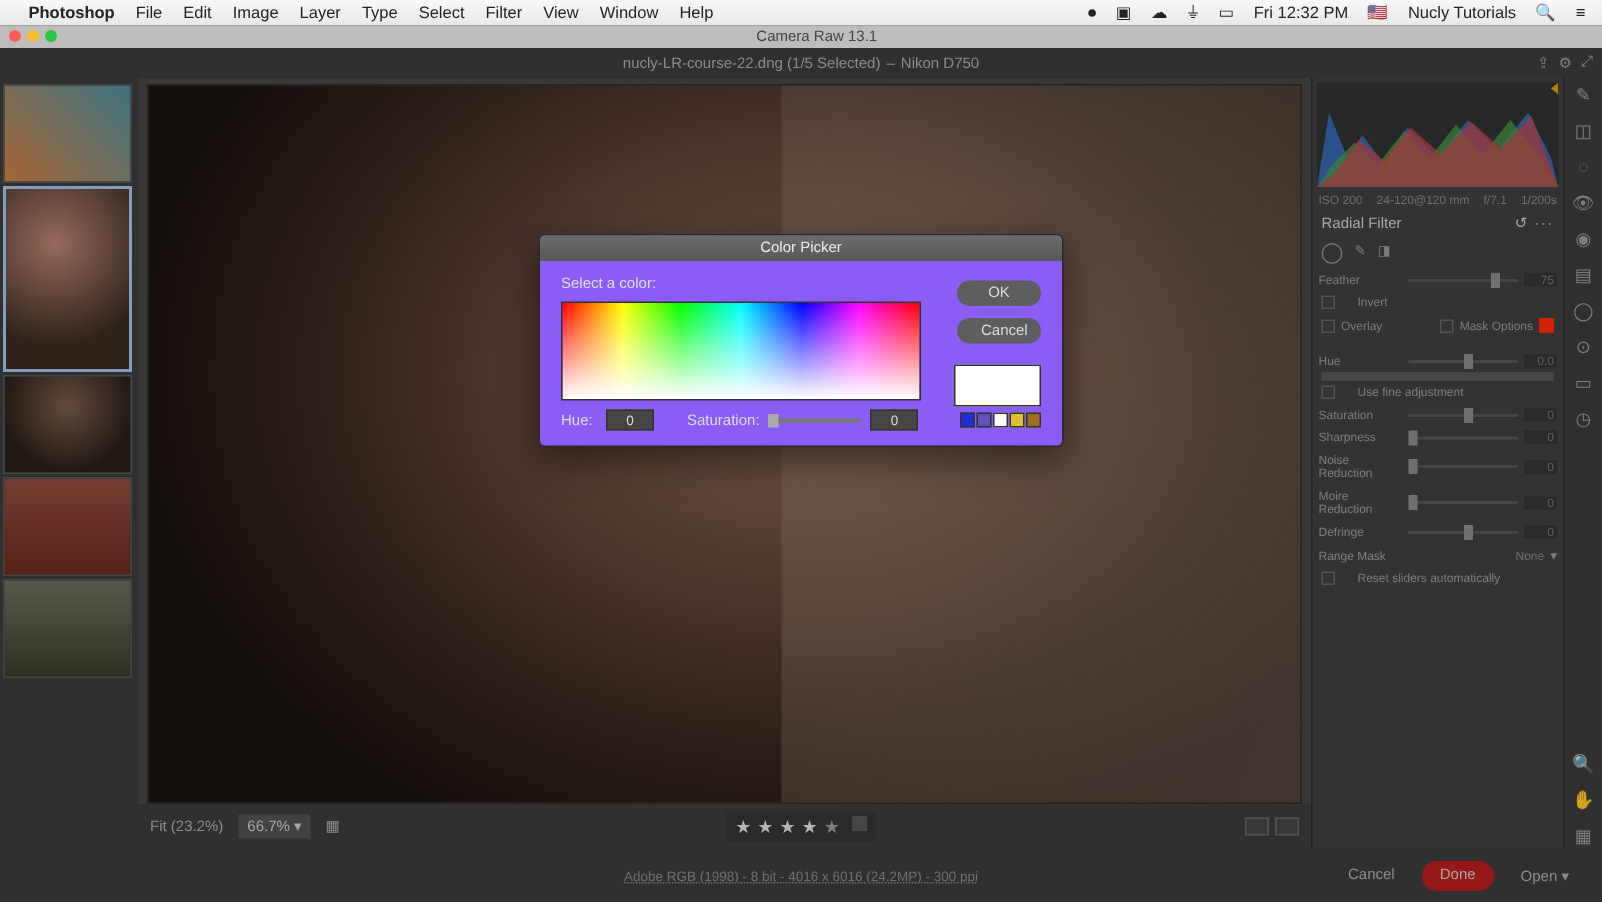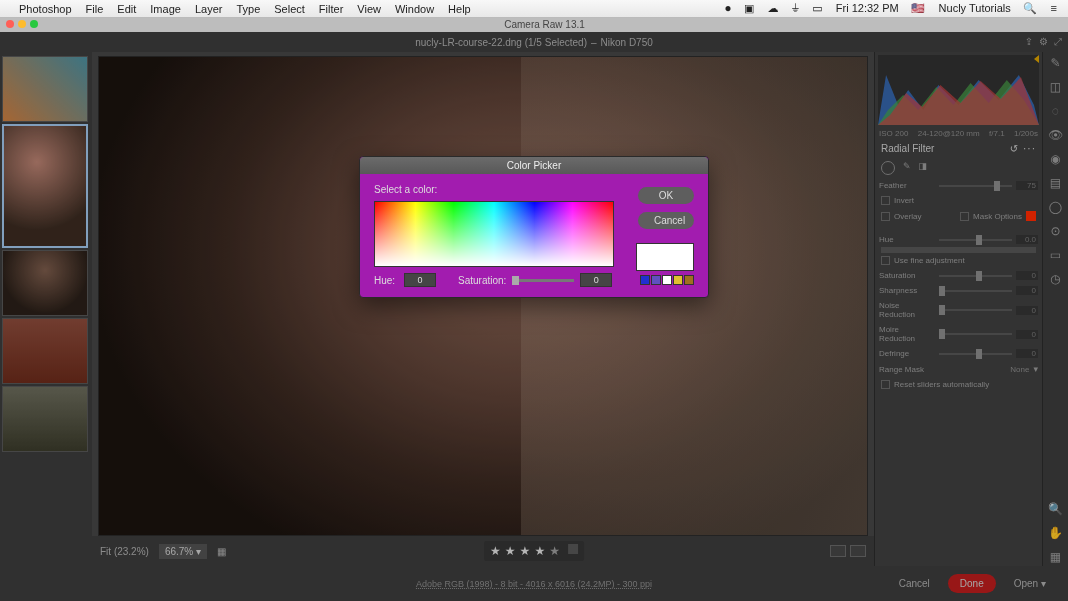--- a/index.html
+++ b/index.html
@@ -2,21 +2,21 @@
 <html><head>
   <meta charset="utf-8">
   <style>
     * { margin: 0; padding: 0; box-sizing: border-box; font-family: -apple-system, "Helvetica Neue", Arial, sans-serif; }
     body { width: 1068px; height: 601px; overflow: hidden; background: #2c2c2c; position: relative; }
 
     
     .menubar { height: 18px; background: linear-gradient(#f8f8f8,#e8e8e8); display: flex; align-items: center; font-size: 11px; color: #222; padding: 0 6px; border-bottom: 1px solid #bbb; }
     .menubar .apple { font-size: 12px; margin-right: 6px; }
     .menubar-item { margin: 0 7px; }
-    .menubar-item.bold { font-weight: 400; }
+    .menubar-item.bold { font-weight: 700; }
     .menubar-spacer { flex: 1; }
     .menubar-right span { margin: 0 5px; display:inline-flex; align-items:center;}
 
     
     .titlebar { height: 14px; background: #bdbdbd; text-align: center; font-size: 10px; color: #444; line-height: 14px; position: relative; padding-left: 21px; }
     .titlebar .traffic { position: absolute; left: 6px; top: 2px; display: flex; gap: 4px; }
     .titlebar .traffic span { width: 8px; height: 8px; border-radius: 50%; display: block; }
 
     
     .cr-header { height: 20px; background: #3a3a3a; color: #aaa; font-size: 10px; display: flex; align-items: center; justify-content: center; position: relative; }
@@ -54,37 +54,37 @@
     .histo-info { font-size:8px; color:#888; padding:1px 4px; display:flex; justify-content:space-between;}
     .panel-title { display:flex; align-items:flex-end; justify-content:space-between; padding:4px 6px; color:#ccc; font-size:10px;}
     .panel-title .dots{letter-spacing:1px;}
     .tool-row{display:flex; gap:8px; padding:3px 6px;}
     .tool-circ{width:14px;height:14px;border:1px solid #888;border-radius:50%;}
     .slider-row { display:flex; align-items:center; padding: 3px 4px; gap: 4px; }
     .slider-row .lbl { flex: 0 0 56px; font-size:8px;}
     .slider-track { flex:1; height:2px; background:#555; position:relative; }
     .slider-thumb { position:absolute; width:6px; height:10px; background:#888; top:-4px; }
     .slider-val { width: 22px; text-align:right; font-size:8px; color:#777; background:#333; padding:0 2px;}
-    .chk-row{display:flex;align-items:center;gap:4px;padding:3px 6px;font-size:8px;}
+    .chk-row{display:flex;align-items:center;gap:15px;padding:3px 6px;font-size:8px;}
     .chk{width:9px;height:9px;border:1px solid #666;}
     .color-sw {width:18px;height:12px;border-radius:6px;background:#fff;border:3px solid #d9262a;}
 
     .tool-strip { width: 26px; background:#3b3b3b; display:flex; flex-direction:column; align-items:center; padding-top:4px; gap:8px; border-left:1px solid #2a2a2a;}
     .tool-strip span{width:16px;height:16px; color:#999; font-size:12px; text-align:center;}
 
     
     .footer { position:absolute; bottom:0; left:0; right:0; height:35px; background:#3b3b3b; display:flex; align-items:center; padding:0 10px; font-size:9px; color:#888;}
     .footer .meta{position:absolute;left:50%;transform:translateX(-50%);text-decoration:underline dotted;color:#888;}
     .footer .btns{position:absolute;right:10px;display:flex;gap:6px;}
     .footer-btn{background:#555;color:#aaa;padding:4px 12px;border-radius:10px;font-size:10px;border:none;}
     .footer-btn.primary{background:#b91c1c;color:#ccc;}
     .footer-btn.ghost{background:transparent;}
 
     
-    .dialog { position:absolute; left:359px; top:156px; width:350px; background:#a21caf; border:1px solid #2a2a2a; border-radius:4px; box-shadow:0 8px 24px rgba(0,0,0,0.5); color:#ddd; font-size:10px;}
+    .dialog { position:absolute; left:359px; top:156px; width:350px; background:#8b5cf6; border:1px solid #2a2a2a; border-radius:4px; box-shadow:0 8px 24px rgba(0,0,0,0.5); color:#ddd; font-size:10px;}
     .dialog-title { background: linear-gradient(#6b6b6b,#585858); text-align:center; padding:3px; font-size:10px; border-radius:4px 4px 0 0; color:#eee;}
     .dialog-body { padding: 10px 14px; }
     .btn-stack{position:absolute; right:14px; top:30px; display:flex; flex-direction:column; gap:8px;}
     .dlg-btn{background:#5e5e5e;color:#ddd;border:none;border-radius:10px;padding:3px 16px;font-size:10px;width:56px;}
     .gradient{width:240px;height:66px;background:
       linear-gradient(to bottom, rgba(255,255,255,0) 0%, #fff 100%),
       linear-gradient(to right, #ff0000 0%, #ffff00 17%, #00ff00 33%, #00ffff 50%, #0000ff 67%, #ff00ff 83%, #ff0000 100%);
       border:1px solid #333; margin-top:6px;
     }
     .color-preview{width:58px;height:28px;background:#fff;border:1px solid #333;position:absolute;right:14px;top:86px;}

